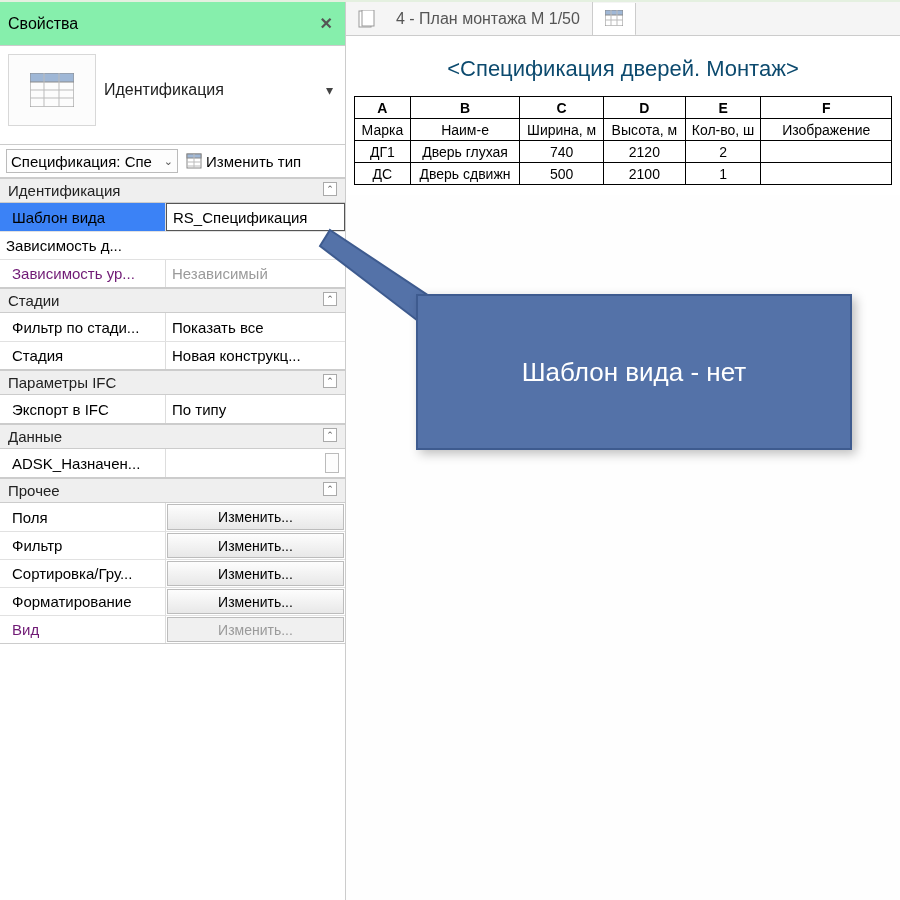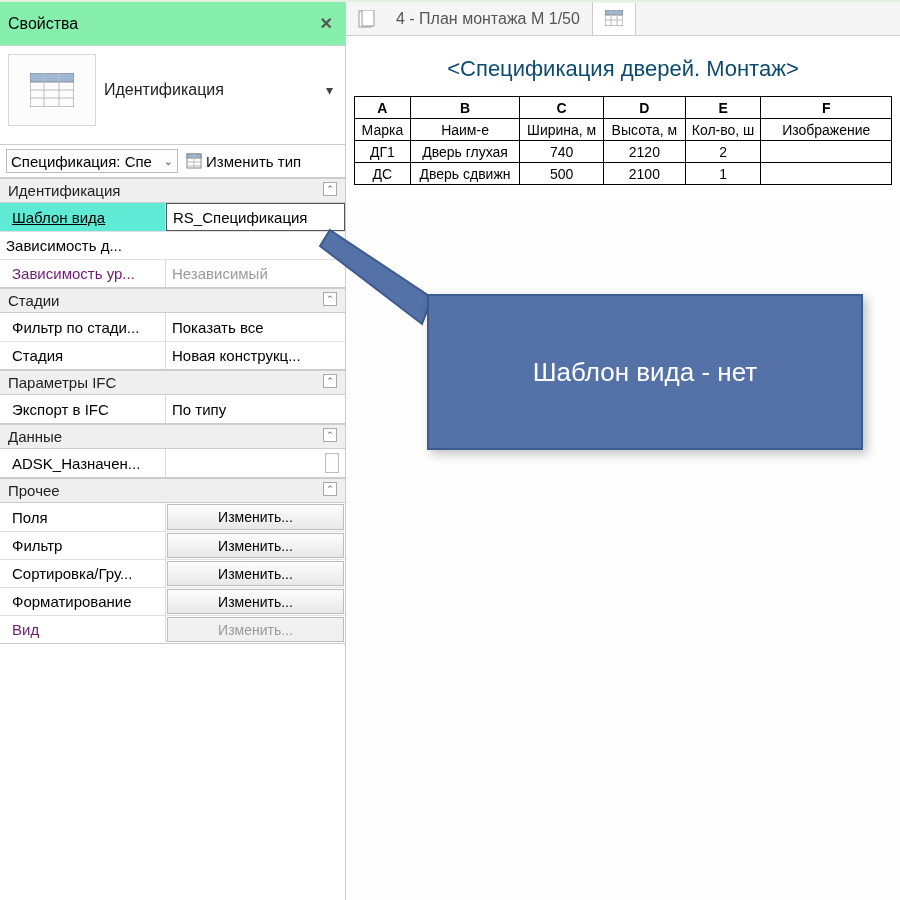--- a/index.html
+++ b/index.html
@@ -132,21 +132,21 @@
     width: 166px;
     padding: 3px 6px 3px 12px;
     white-space: nowrap;
     overflow: hidden;
     text-overflow: ellipsis;
     border-right: 1px solid #ddd;
     display: flex;
     align-items: center;
   }
   .prop-name.disabled { color: #701a75; }
-  .prop-name.selected { background: #5eead4; text-decoration: underline; }
+  .prop-name.selected { background: #3b82f6; }
   .prop-value {
     flex: 1;
     padding: 3px 6px;
     white-space: nowrap;
     overflow: hidden;
     text-overflow: ellipsis;
     display: flex;
     align-items: center;
     background: #fff;
   }
@@ -233,21 +233,21 @@
     white-space: nowrap;
   }
   table.schedule thead tr:first-child th {
     background: #fff;
     font-weight: bold;
   }
   .col-a{width:56px}.col-b{width:110px}.col-c{width:84px}.col-d{width:82px}.col-e{width:76px}.col-f{width:132px}
   
   .callout {
     position: absolute;
-    left: 427px;
+    left: 416px;
     top: 294px;
     width: 436px;
     height: 156px;
     background: #5472a8;
     border: 2px solid #3e5b8f;
     box-shadow: 4px 4px 10px rgba(0,0,0,0.25);
     color: #fff;
     font-size: 26px;
     display: flex;
     align-items: center;

